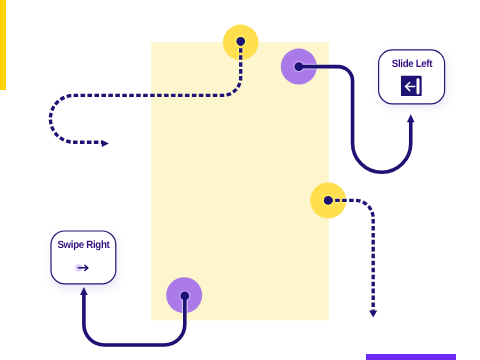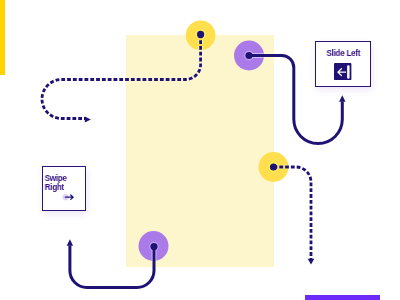--- a/index.html
+++ b/index.html
@@ -1,19 +1,19 @@
 <!DOCTYPE html>
 <html><head>
 <meta charset="utf-8">
 <style>
   html,body{margin:0;padding:0;background:#ffffff;}
   body{width:400px;height:300px;overflow:hidden;font-family:"Liberation Sans",sans-serif;}
   #stage{position:relative;width:400px;height:300px;background:#fff;}
   svg.layer{position:absolute;left:0;top:0;width:400px;height:300px;}
-  .card{position:absolute;overflow:visible;background:#fff;border:1.5px solid #2a1478;border-radius:0;
+  .card{position:absolute;overflow:visible;background:#fff;border:1.5px solid #2a1478;border-radius:12px;
         box-shadow:1px 3px 7px rgba(110,60,180,.13);display:flex;flex-direction:column;align-items:center;}
   .card .label{font-weight:bold;color:#341080;letter-spacing:-.2px;-webkit-font-smoothing:antialiased;transform:translateZ(0);}
   .card .label{will-change:transform;}
 </style>
 </head>
 <body>
 
 <div id="stage">
 
   <svg class="layer" viewBox="0 0 400 300">
@@ -84,21 +84,21 @@
 
   <div class="card" id="card-slide-left" style="left:315px;top:41px;width:56px;height:46px;box-sizing:border-box;">
     <div class="label" style="font-size:8.8px;letter-spacing:-.3px;margin-top:6.6px;line-height:9px;transform:scaleX(0.92);">Slide Left</div>
     <svg width="17.4" height="17.2" viewBox="0 0 17.4 17.2" style="position:absolute;left:18.2px;top:20.8px;">
       <rect x="0" y="0" width="17.4" height="17.2" rx="1.1" fill="#1e1274"></rect>
       <path d="M11.6,9.1 L4.2,9.1 M7.4,5.7 L3.9,9.1 L7.4,12.5" stroke="#fff" stroke-width="1.25" fill="none" stroke-linecap="round" stroke-linejoin="round"></path>
       <rect x="13.1" y="2.3" width="2.5" height="13.4" rx="1.2" fill="#fff"></rect>
     </svg>
   </div>
 
-  <div class="card" id="card-swipe-right" style="left:42px;top:166px;width:44px;height:45px;box-sizing:border-box;">
+  <div class="card" id="card-swipe-right" style="left:42px;top:192px;width:55px;height:45px;box-sizing:border-box;">
     <div class="label" style="font-size:8.8px;letter-spacing:-.3px;margin-top:6.6px;line-height:9px;transform:scaleX(0.92);">Swipe Right</div>
     <svg width="14" height="12" viewBox="0 0 14 12" style="position:absolute;left:18.6px;top:23.6px;">
       <circle cx="3.6" cy="6.2" r="3.1" fill="#ded1f9"></circle>
       <path d="M3.4,6.2 L10.9,6.2 M8.7,4.0 L11.2,6.2 L8.7,8.4" stroke="#1e1274" stroke-width="1.25" fill="none" stroke-linecap="round" stroke-linejoin="round"></path>
     </svg>
   </div>
 
 </div>
 
 </body></html>

